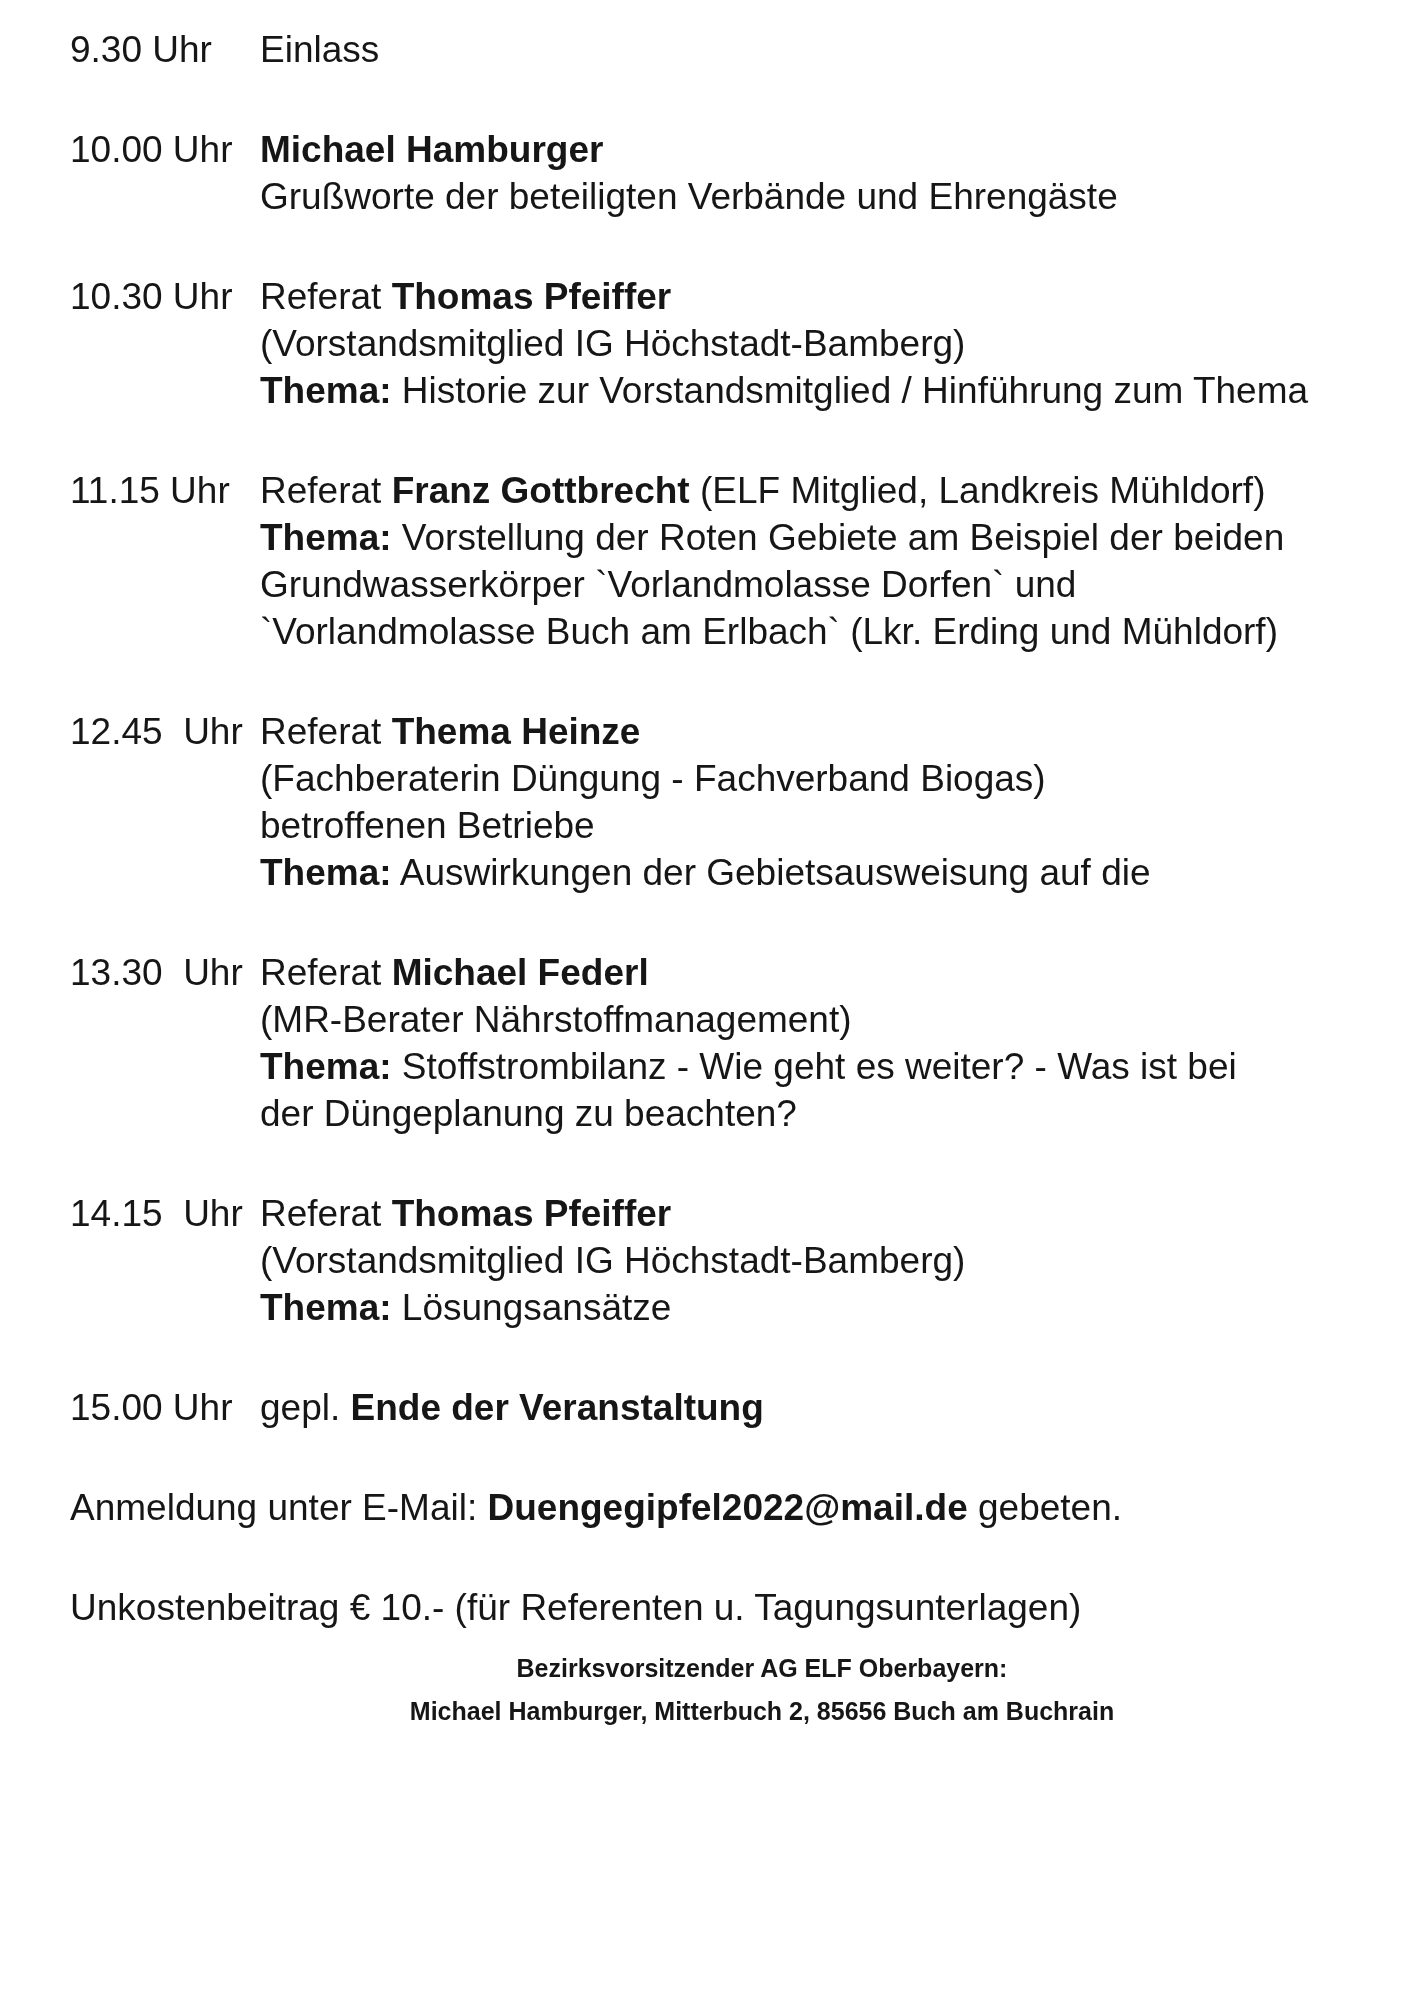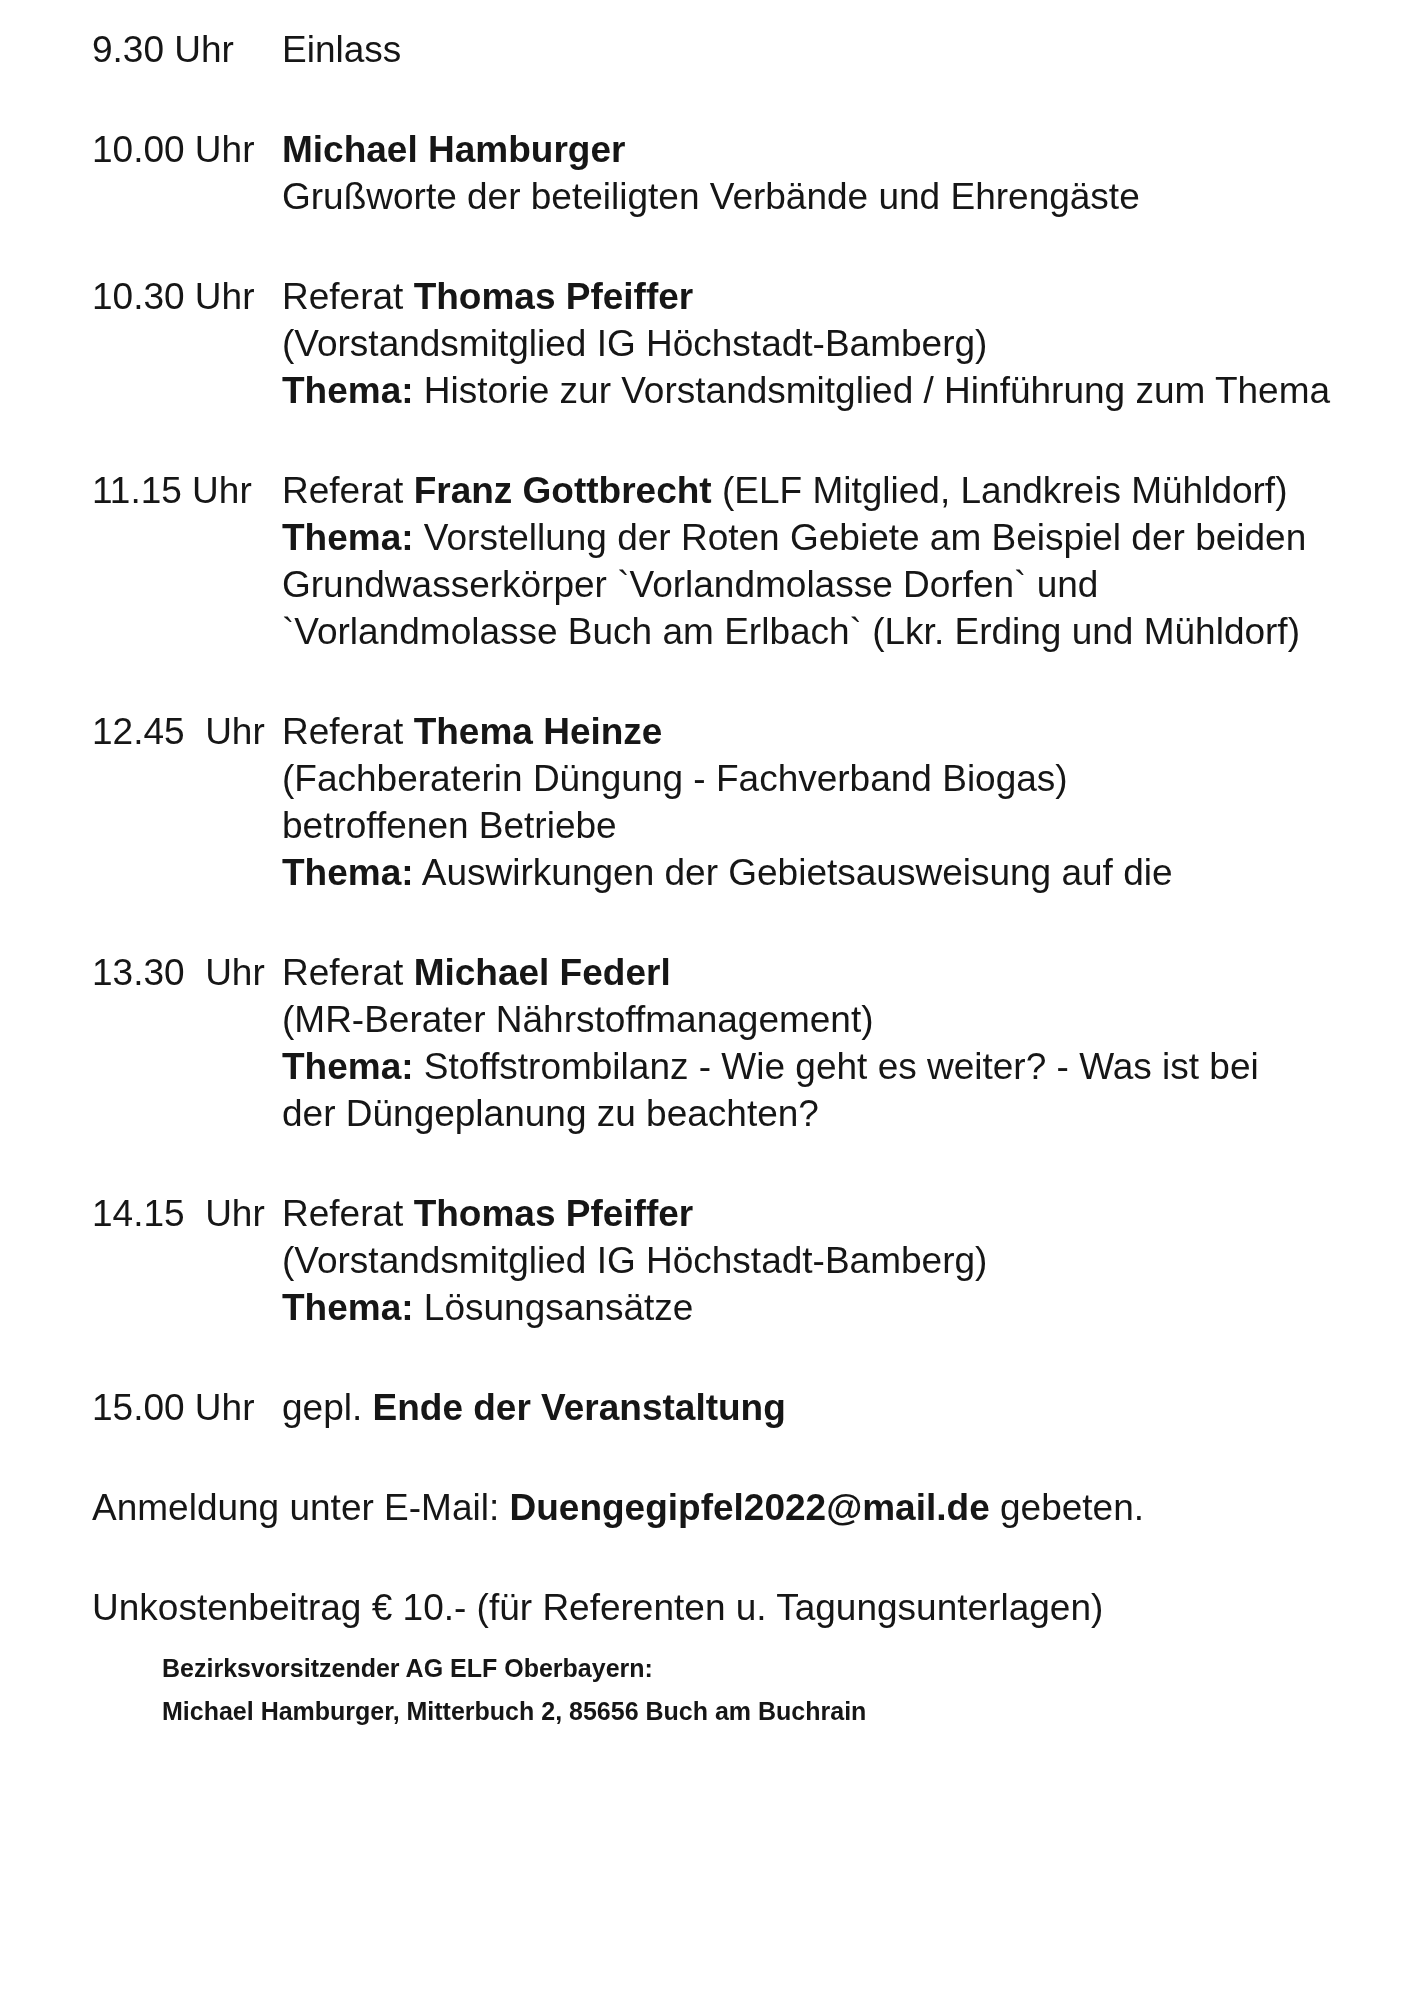--- a/index.html
+++ b/index.html
@@ -13,21 +13,21 @@
     overflow: hidden;
     font-family: "Liberation Sans", sans-serif;
     color: #161616;
     font-size: 37px;
     line-height: 47px;
   }
   .page {
     box-sizing: border-box;
     width: 1414px;
     height: 1404px;
-    padding: 26px 30px 0 92px;
+    padding: 26px 30px 0 70px;
   }
   .entry {
     display: flex;
     align-items: flex-start;
     margin-bottom: 53px;
   }
   .entry-time {
     flex: 0 0 190px;
     width: 190px;
     white-space: pre;
@@ -49,20 +49,21 @@
     margin-bottom: 53px;
   }
   .note:last-child {
     margin-bottom: 16px;
   }
   .footer {
     margin-left: 70px;
     font-weight: 700;
     font-size: 25px;
     line-height: 43px;
+    text-align: center;
   }
   .footer-line {
     white-space: pre;
   }
 </style>
 </head>
 <body>
 
 <div class="page">
   <main class="schedule" id="schedule">

